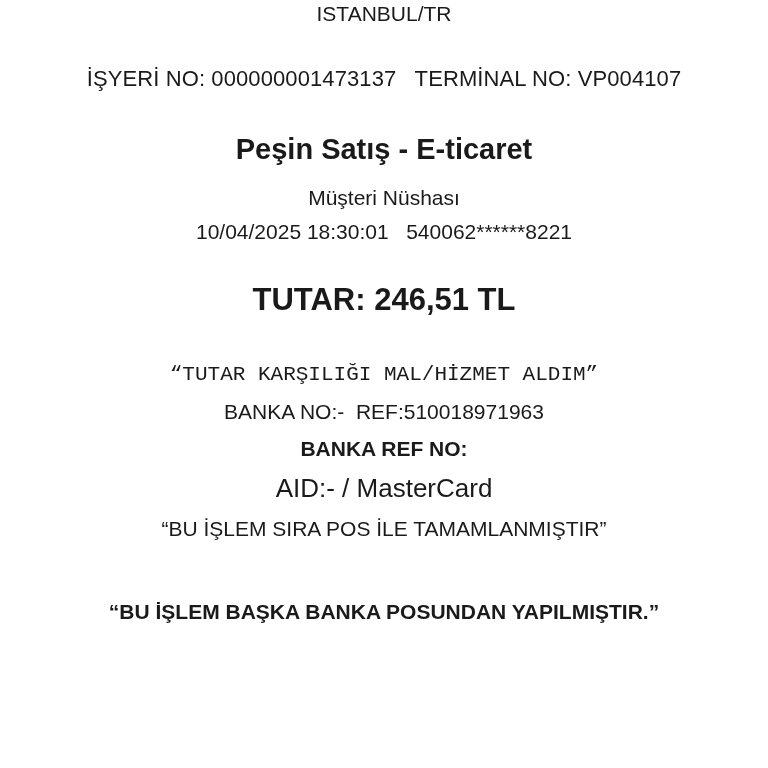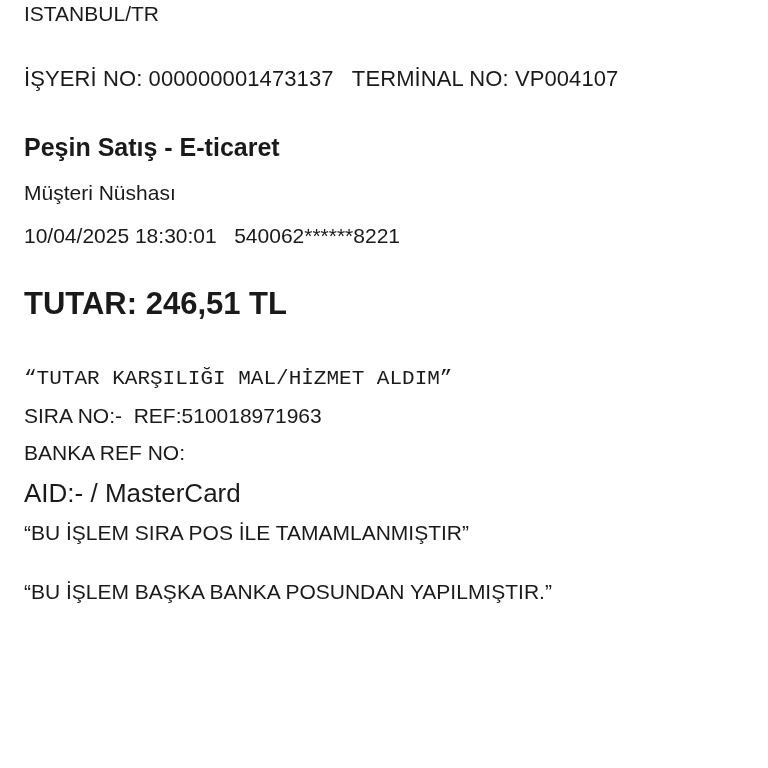--- a/index.html
+++ b/index.html
@@ -18,45 +18,46 @@
     position: relative;
     width: 768px;
     height: 768px;
     box-sizing: border-box;
     padding: 0 24px;
     display: flex;
     flex-direction: column;
     align-items: center;
   }
   .line {
+    text-align: center;
     width: 100%;
     white-space: pre;
     line-height: 1.15;
   }
   .l-merchant-city {
     font-size: 21px;
     margin-top: 2px;
   }
   .l-merchant-ids {
     font-size: 22px;
     margin-top: 40px;
     letter-spacing: 0.1px;
   }
   .l-sale-type {
-    font-size: 25px;
+    font-size: 29px;
     font-weight: bold;
     margin-top: 42px;
   }
   .l-copy-type {
     font-size: 21px;
     margin-top: 19px;
   }
   .l-datetime-card {
     font-size: 21px;
-    margin-top: 19px;
+    margin-top: 10px;
   }
   .l-amount {
     font-size: 31px;
     font-weight: bold;
     margin-top: 38px;
   }
   .l-declaration {
     font-size: 21px;
     margin-top: 45px;
     font-family: Liberation Mono, monospace;
@@ -65,32 +66,34 @@
     font-size: 21px;
     margin-top: 44px;
   }
   .l-group-ref {
     font-size: 21px;
     margin-top: 13px;
   }
   .l-bank-ref {
     font-size: 21px;
     margin-top: 13px;
+    font-weight: bold;
   }
   .l-aid-scheme {
     font-size: 26px;
     margin-top: 13px;
   }
   .l-virtual-pos {
     font-size: 21px;
     margin-top: 13px;
   }
   .l-other-bank {
     font-size: 21px;
-    margin-top: 34px;
+    margin-top: 59px;
+    font-weight: bold;
   }
   .bottom-band {
     position: absolute;
     left: 0;
     right: 0;
     bottom: 0;
     height: 84px;
     background: #ffffff;
   }
 </style>
@@ -107,21 +110,21 @@
 
   <div class="line l-copy-type">Müşteri Nüshası</div>
 
   <div class="line l-datetime-card">10/04/2025 18:30:01   540062******8221</div>
 
   <div class="line l-amount">TUTAR: 246,51 TL</div>
 
   <div class="line l-declaration">“TUTAR KARŞILIĞI MAL/HİZMET ALDIM”</div>
 
 
-  <div class="line l-group-ref">SIRA NO:-  REF:510018971963</div>
+  <div class="line l-group-ref">BANKA NO:-  REF:510018971963</div>
 
   <div class="line l-bank-ref">BANKA REF NO:</div>
 
   <div class="line l-aid-scheme">AID:- / MasterCard</div>
 
   <div class="line l-virtual-pos">“BU İŞLEM SIRA POS İLE TAMAMLANMIŞTIR”</div>
 
   <div class="line l-other-bank">“BU İŞLEM BAŞKA BANKA POSUNDAN YAPILMIŞTIR.”</div>
 
   <div class="bottom-band"></div>

